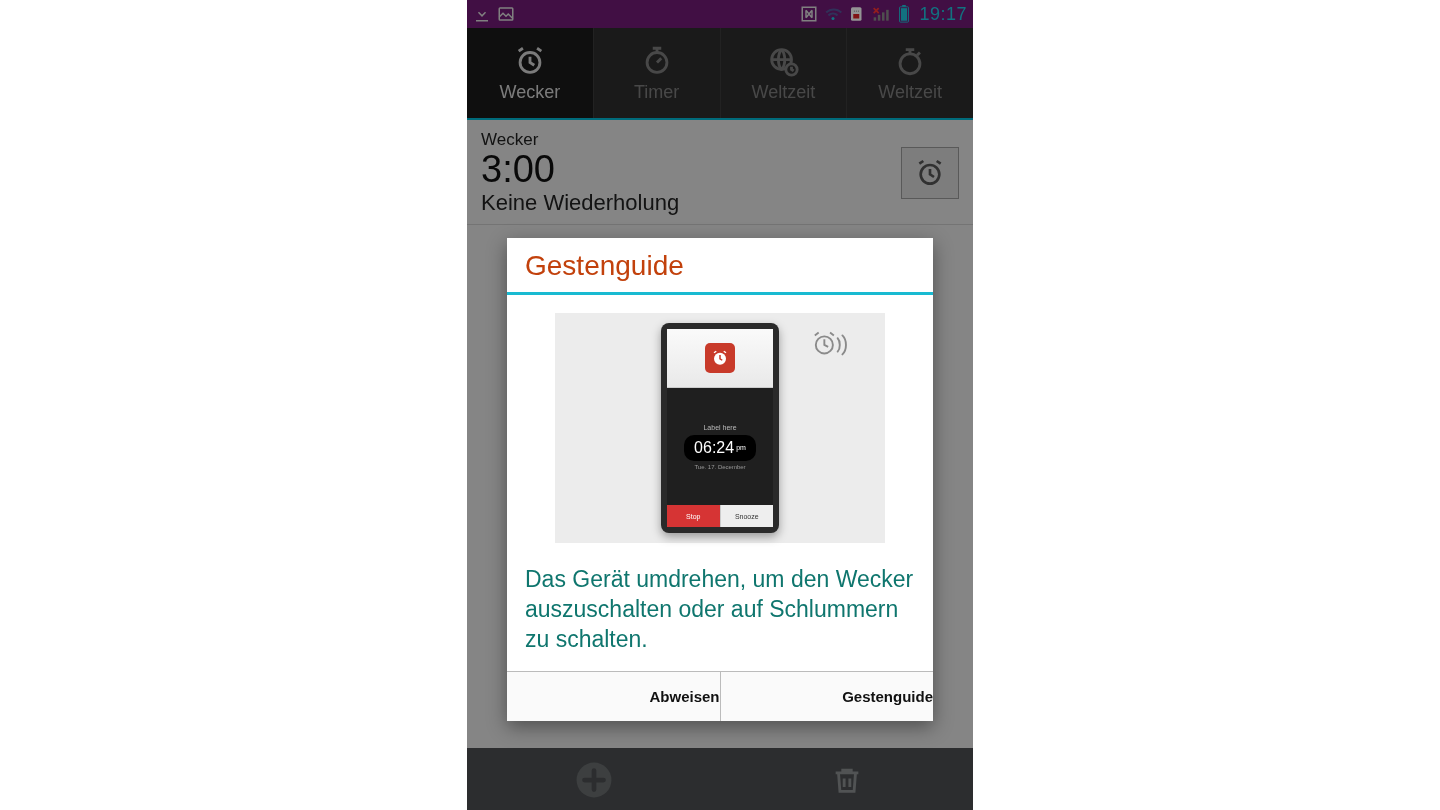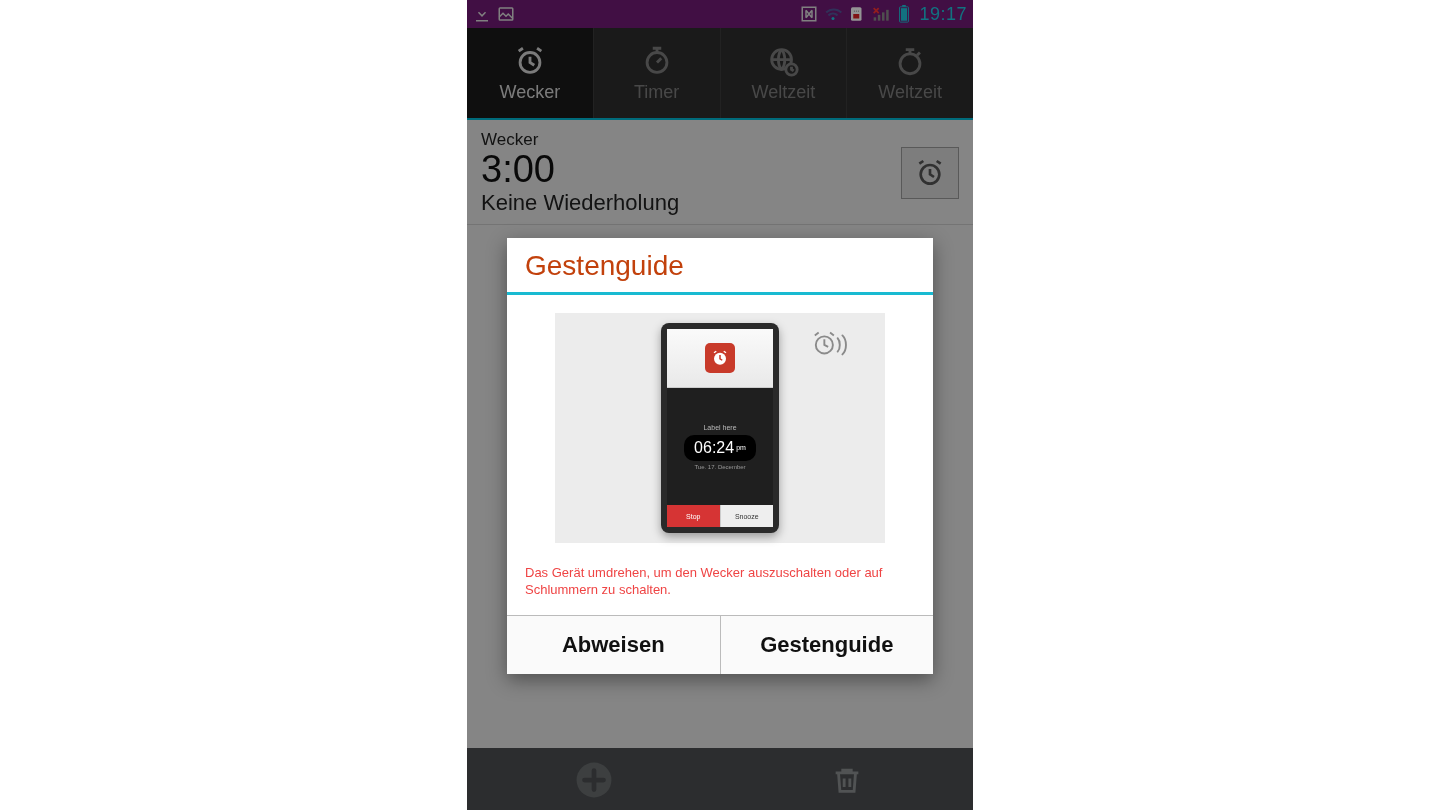--- a/index.html
+++ b/index.html
@@ -198,33 +198,33 @@
   .mini-stop { flex:1; background:#d63434; color:#fff; font-size:7px; display:flex; align-items:center; justify-content:center;}
   .mini-snooze { flex:1; background:#eee; color:#333; font-size:7px; display:flex; align-items:center; justify-content:center; border-left:1px solid #ccc;}
   .illust-ring {
     position: absolute;
     top: 15px;
     right: 35px;
     color: #888;
   }
   .dialog-text {
     padding: 14px 8px 16px 18px;
-    font-size: 13px;
-    color: #ef4444;
+    font-size: 23px;
+    color: #0f766e;
     line-height: 1.3;
   }
   .dialog-buttons {
     display: flex;
     border-top: 1px solid #bbb;
   }
   .dialog-buttons .dbtn {
     flex: 1;
-    text-align: center;
+    text-align: right;
     padding: 16px 0;
-    font-size: 22px;
+    font-size: 15px;
     font-weight: 600;
     color: #111;
     background: #fafafa;
   }
   .dialog-buttons .dbtn:first-child { border-right: 1px solid #bbb; }
 </style>
 </head>
 <body>
 
 <div class="stage">

